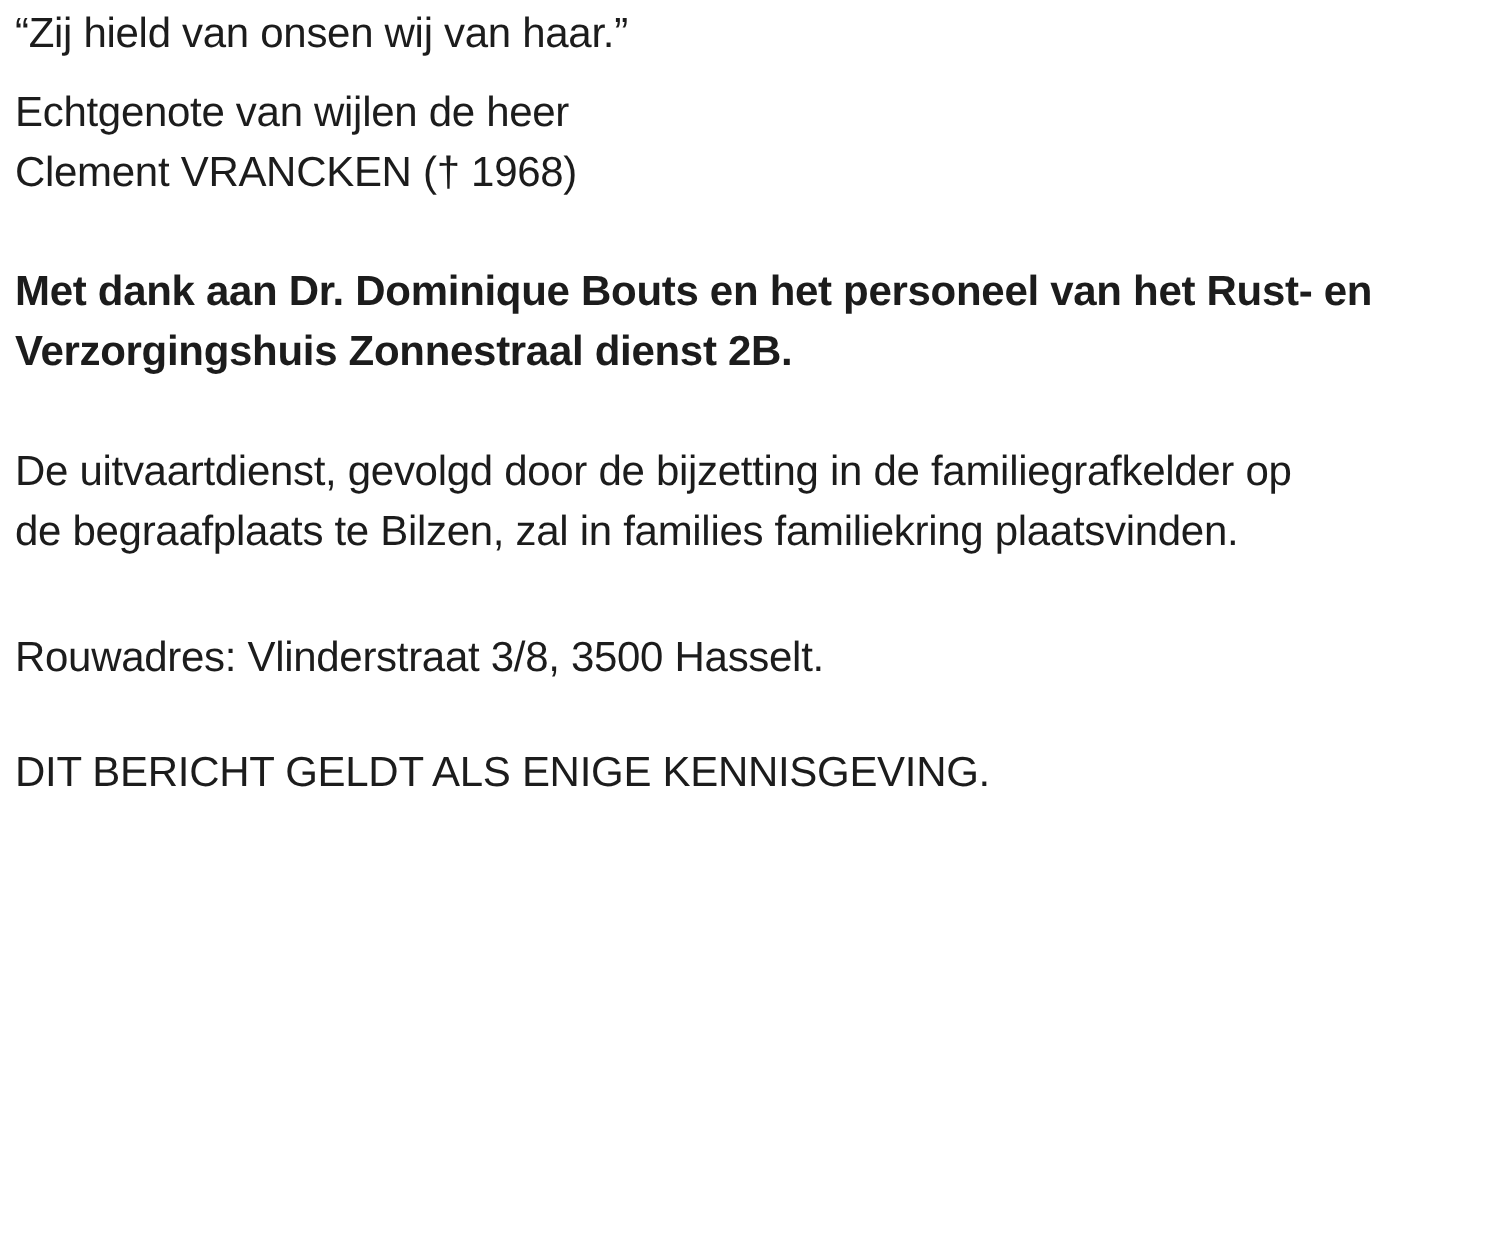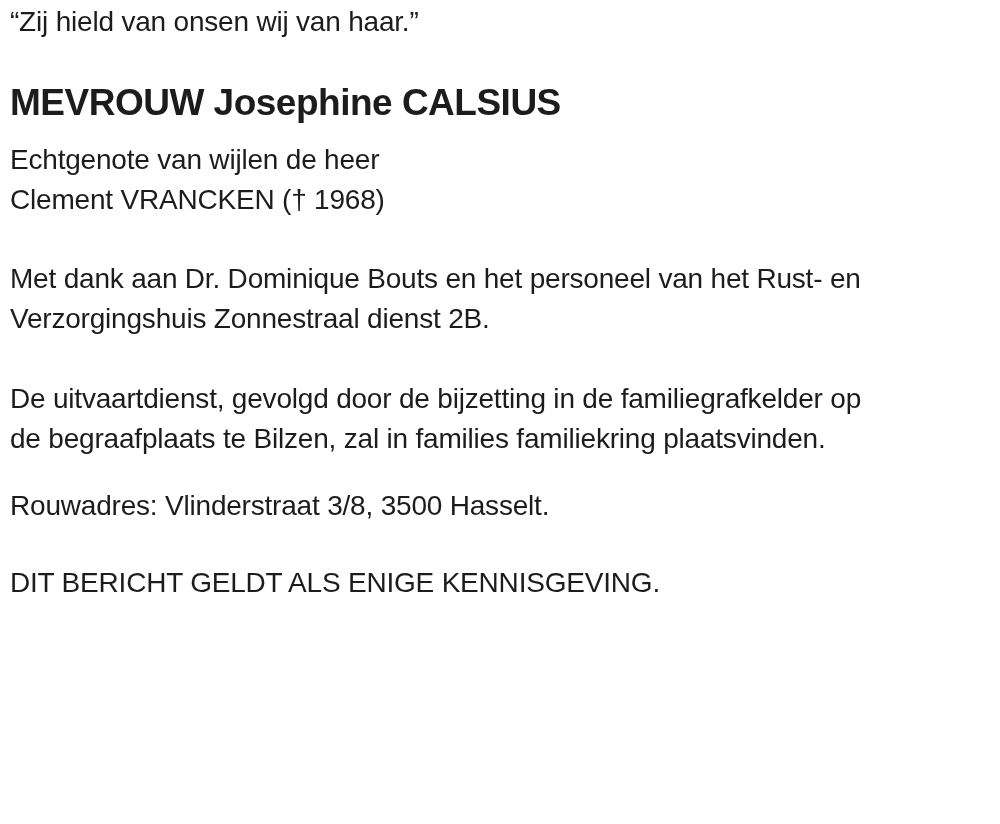--- a/index.html
+++ b/index.html
@@ -33,33 +33,32 @@
     margin-top: 37px;
     font-size: 37px;
     line-height: 48px;
     font-weight: 700;
     letter-spacing: -0.5px;
   }
   .subtitle {
     margin-top: 13px;
   }
   .para-birth   { margin-top: 41px; }
-  .para-thanks  { margin-top: 39px; }
+  .para-thanks  { margin-top: 39px; font-weight: bold; }
   .para-service { margin-top: 40px; }
-  .mourning     { margin-top: 27px; }
+  .mourning     { margin-top: 44px; }
   .notice       { margin-top: 37px; }
 </style>
 </head>
 <body style="background: rgb(255, 255, 255);">
 
 <div class="page" style="color: rgb(28, 28, 28);">
 
   <div class="line quote">“Zij hield van onsen wij van haar.”</div>
 
-  <div class="title">MEVROUW Josephine CALSIUS</div>
 
   <div class="para subtitle">Echtgenote van wijlen de heer
 Clement VRANCKEN († 1968)</div>
 
 
   <div class="para para-thanks">Met dank aan Dr. Dominique Bouts en het personeel van het Rust- en
 Verzorgingshuis Zonnestraal dienst 2B.</div>
 
   <div class="para para-service">De uitvaartdienst, gevolgd door de bijzetting in de familiegrafkelder op
 de begraafplaats te Bilzen, zal in families familiekring plaatsvinden.</div>

